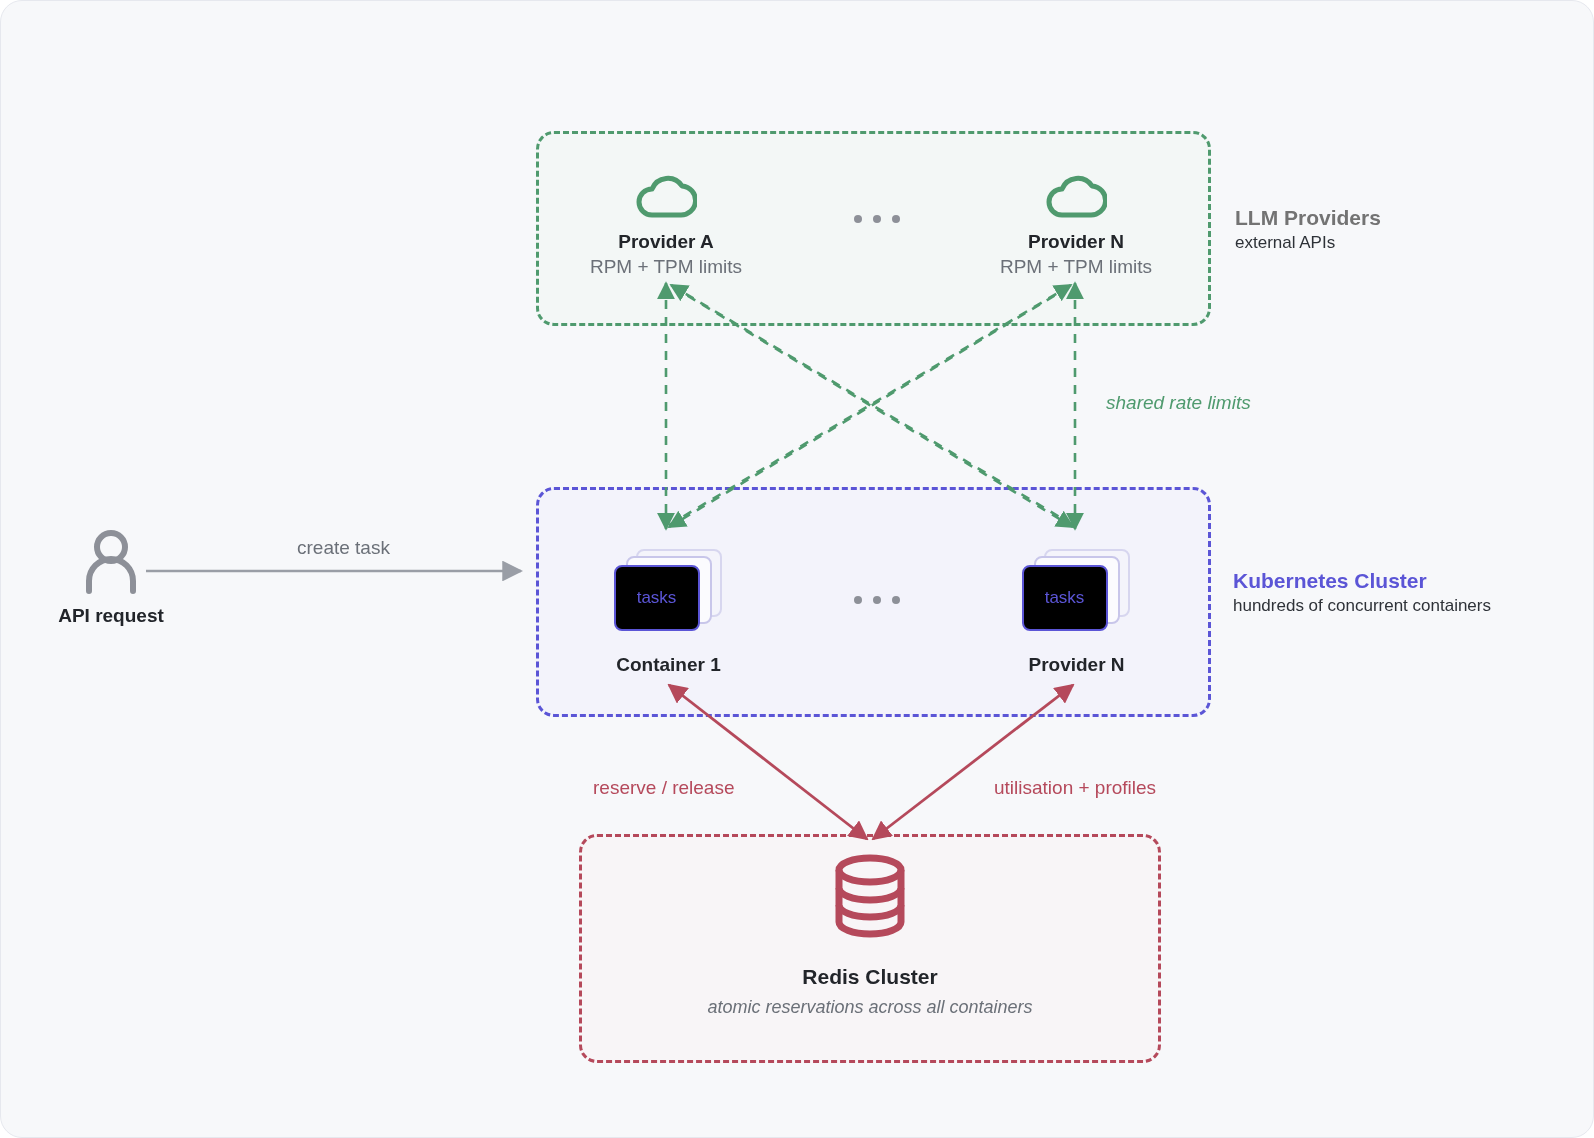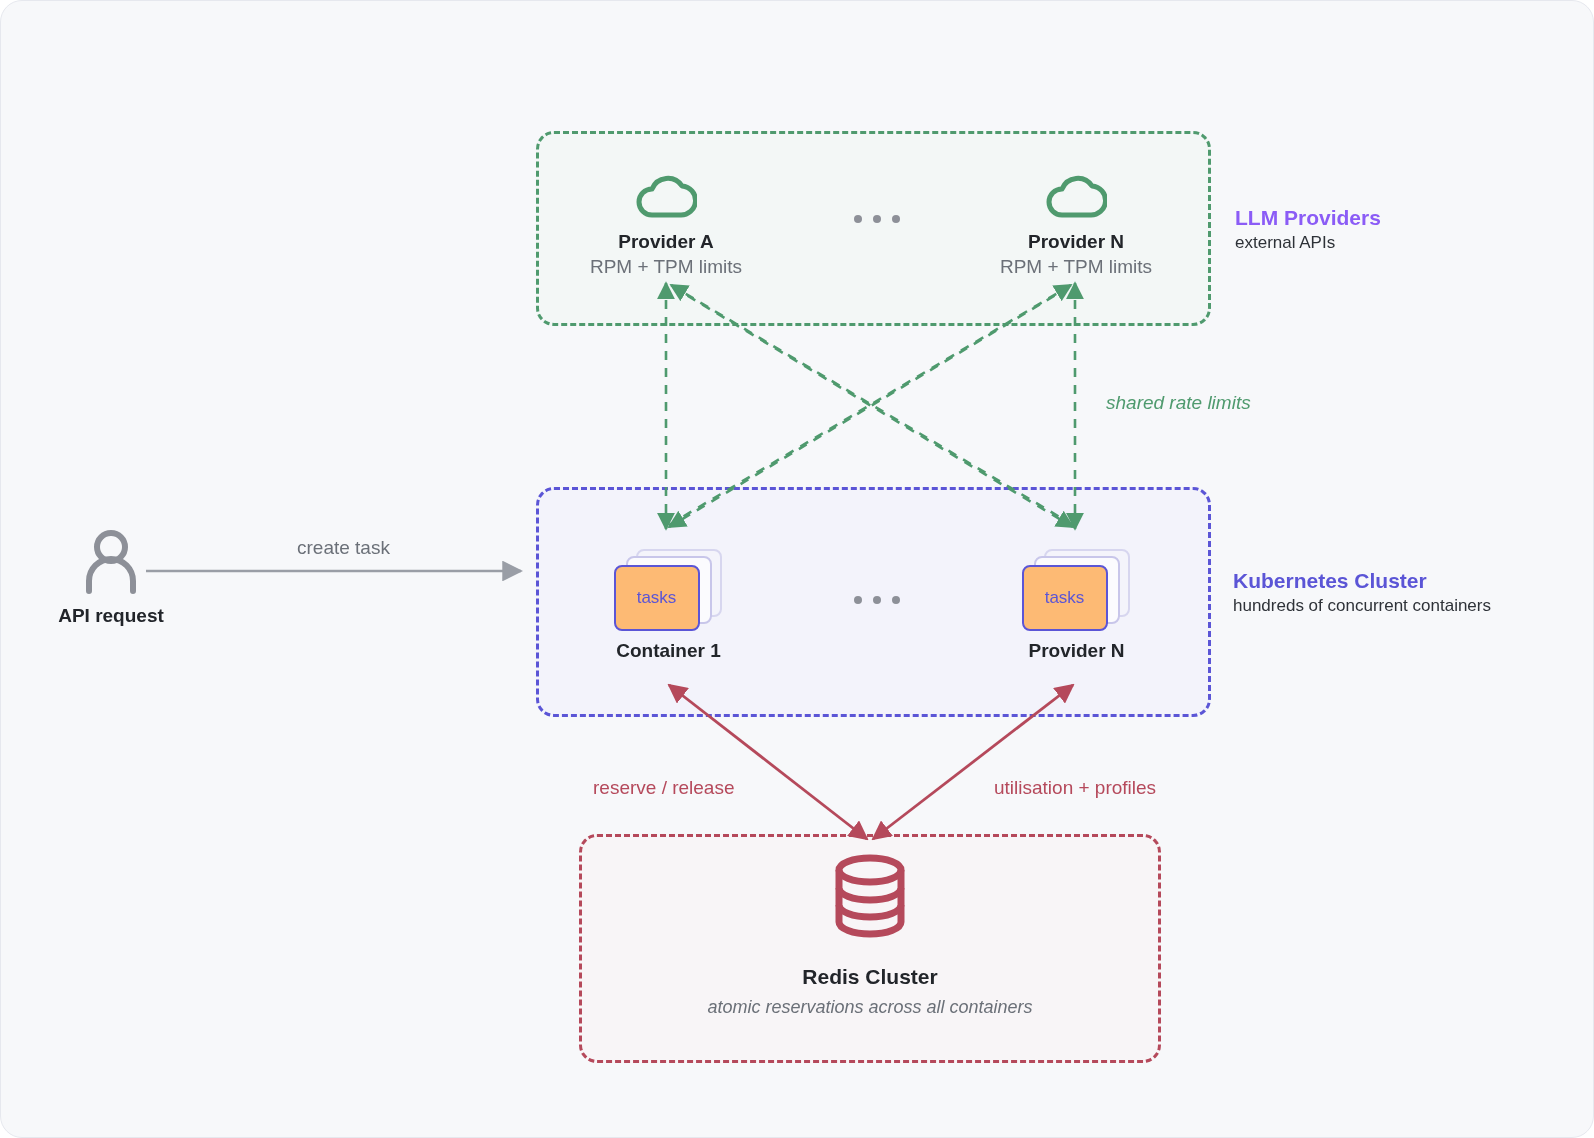--- a/index.html
+++ b/index.html
@@ -43,44 +43,44 @@
     left: 578px; top: 833px; width: 582px; height: 229px;
     border: 3px dashed #b5495b;
     background: rgba(249,244,245,0.6);
   }
 
   
   .side-caption { position: absolute; text-align: left; }
   .side-title { font-size: 21px; font-weight: bold; line-height: 1.32; }
   .side-sub { font-size: 17px; color: #2e3238; line-height: 1.32; }
   #providers-caption { left: 1234px; top: 203px; width: 330px; }
-  #providers-caption .side-title { color: #8b5cf6; }
+  #providers-caption .side-title { color: #737373; }
   #k8s-caption { left: 1232px; top: 566px; width: 340px; }
   #k8s-caption .side-title { color: #5b55d6; }
 
   
   .provider-name { font-size: 19px; font-weight: bold; color: #22252a; margin-top: 6px; }
   .provider-sub  { font-size: 19px; color: #6b7078; margin-top: 3px; }
   #provider-a { left: 565px; top: 172px; width: 200px; }
   #provider-n { left: 975px; top: 172px; width: 200px; }
 
   
-  .container-name { font-size: 19px; font-weight: bold; color: #22252a; margin-top: 9px; }
+  .container-name { font-size: 19px; font-weight: bold; color: #22252a; margin-top: 23px; }
   #container-1 { left: 570px; top: 548px; width: 195px; }
   #container-n { left: 978px; top: 548px; width: 195px; }
   .stack { position: relative; width: 110px; height: 82px; margin: 0 auto; }
   .card {
     position: absolute; border-radius: 8px; background: #ffffff;
   }
   .card.back2 { left: 22px; top: 0px;  width: 86px; height: 68px;
                 border: 2px solid #d7d6ef; background: #f4f4fb; }
   .card.back1 { left: 12px; top: 7px;  width: 86px; height: 68px;
                 border: 2px solid #c8c6ea; background: #fbfbfe; }
   .card.front { left: 0px;  top: 16px; width: 86px; height: 66px;
-                border: 2.5px solid #5b55d6; background: #fdba74;
+                border: 2.5px solid #5b55d6; background: #000000;
                 display: flex; align-items: center; justify-content: center; }
   .card-label { font-size: 17px; color: #5b55d6; }
 
   
   #redis-node { left: 628px; top: 852px; width: 482px; }
   .redis-title { font-size: 21px; font-weight: bold; color: #22252a; margin-top: 22px; }
   .redis-sub   { font-size: 19px; color: #2e3238; margin-top: 8px; }
   .redis-note  { font-size: 18px; font-style: italic; color: #6b7078; margin-top: 8px; }
 
   

